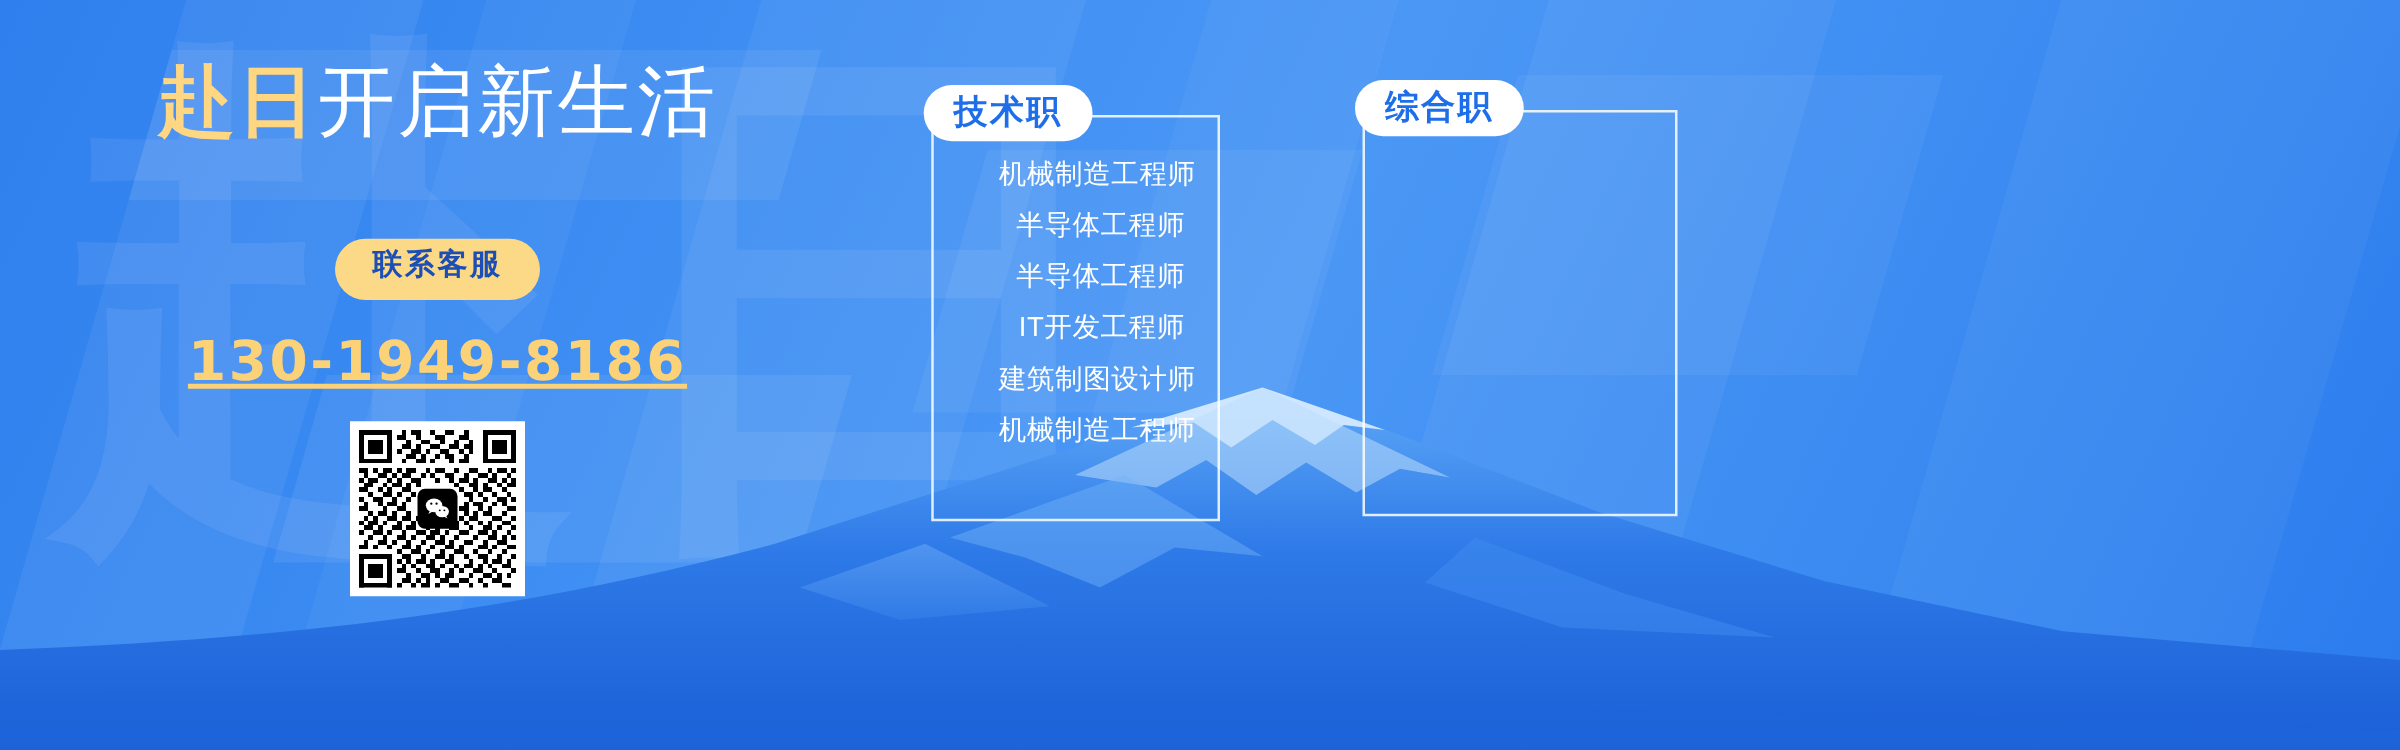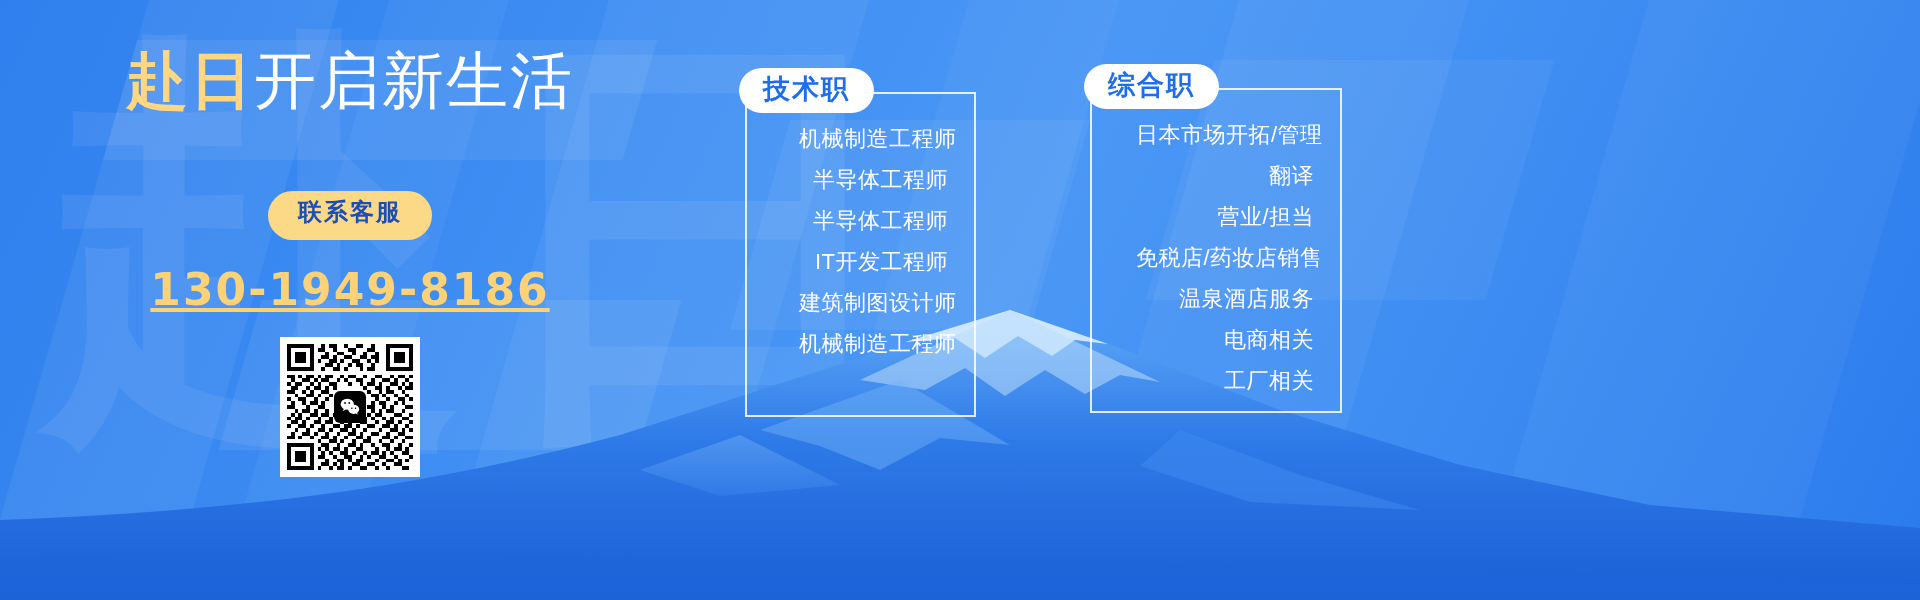--- a/index.html
+++ b/index.html
@@ -516,24 +516,15 @@
       <li>半导体工程师</li>
       <li>半导体工程师</li>
       <li>IT开发工程师</li>
       <li>建筑制图设计师</li>
       <li>机械制造工程师</li>
     </ul>
   </div>
 
   <div class="panel panel-gen">
     <div class="panel-badge">综合职</div>
-    <ul>
-      <li>日本市场开拓/管理</li>
-      <li>翻译</li>
-      <li>营业/担当</li>
-      <li>免税店/药妆店销售</li>
-      <li>温泉酒店服务</li>
-      <li>电商相关</li>
-      <li>工厂相关</li>
-    </ul>
   </div>
 
 </div>
 
 </body></html>

